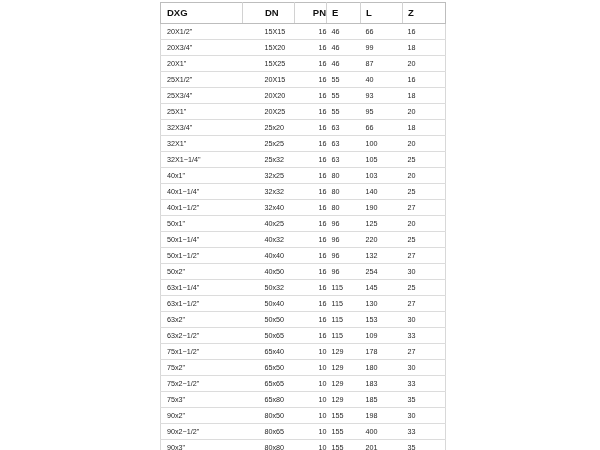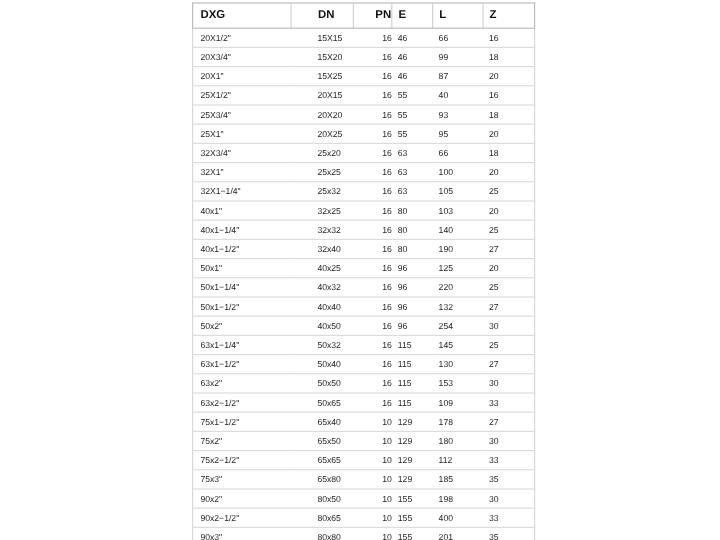--- a/index.html
+++ b/index.html
@@ -275,21 +275,21 @@
             <td class="d2">10</td>
             <td class="d3">129</td>
             <td class="d4">180</td>
             <td class="d5">30</td>
           </tr>
           <tr>
             <td class="d0">75x2−1/2"</td>
             <td class="d1">65x65</td>
             <td class="d2">10</td>
             <td class="d3">129</td>
-            <td class="d4">112</td>
+            <td class="d4">183</td>
             <td class="d5">33</td>
           </tr>
           <tr>
             <td class="d0">75x3"</td>
             <td class="d1">65x80</td>
             <td class="d2">10</td>
             <td class="d3">129</td>
             <td class="d4">185</td>
             <td class="d5">35</td>
           </tr>

